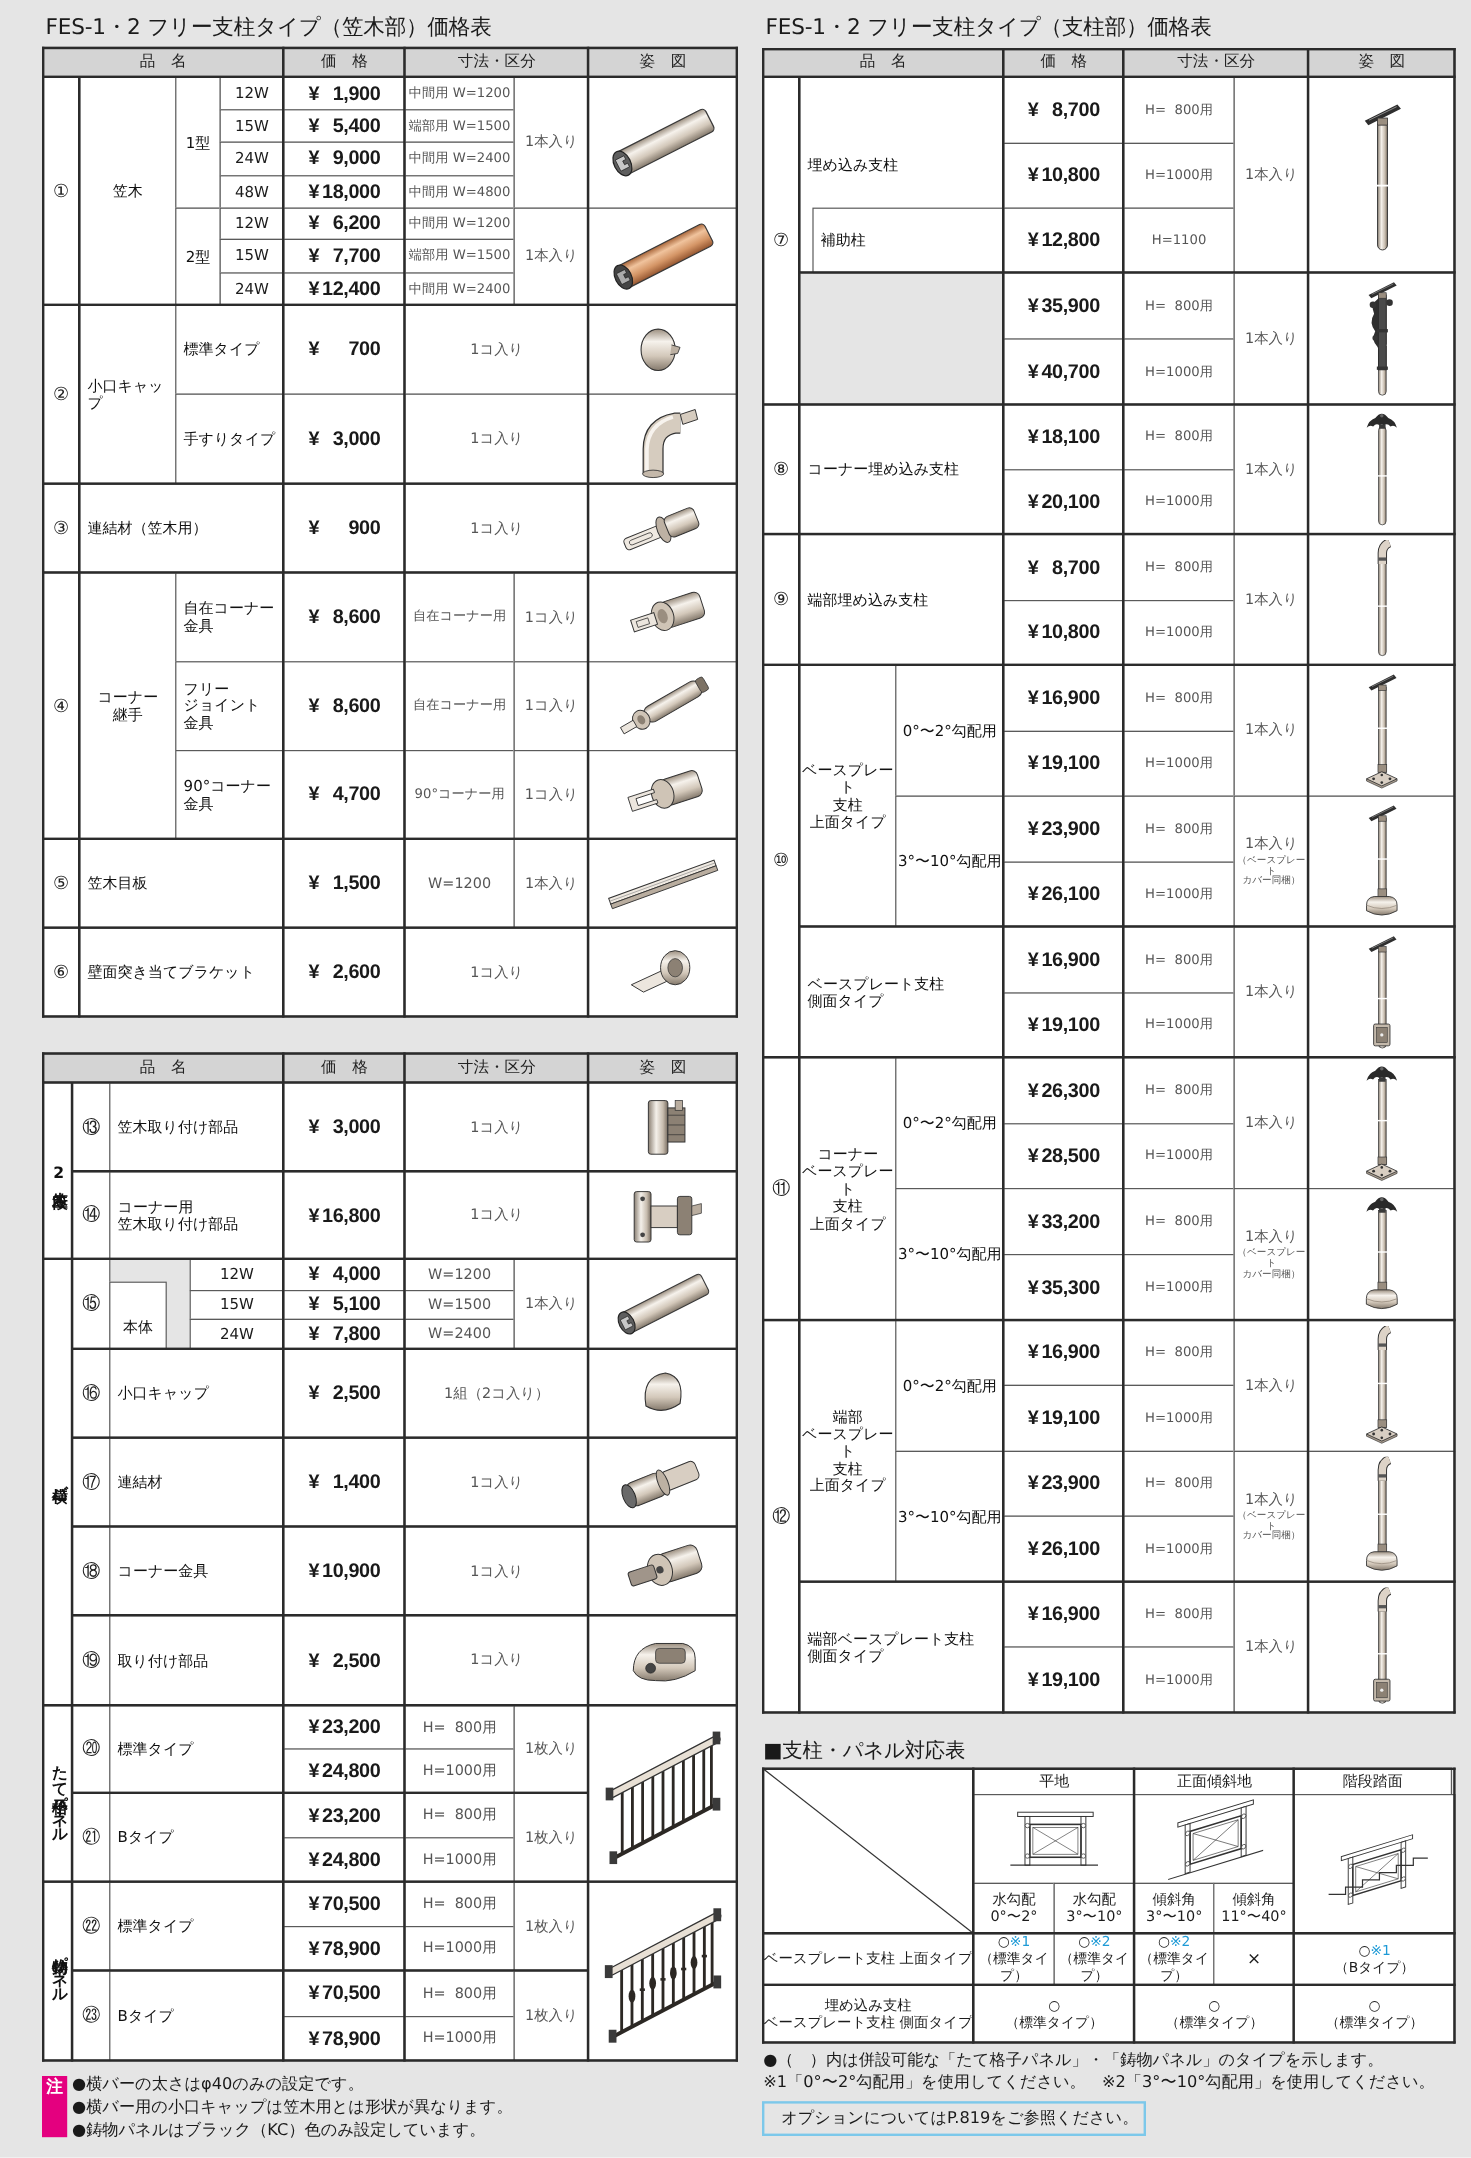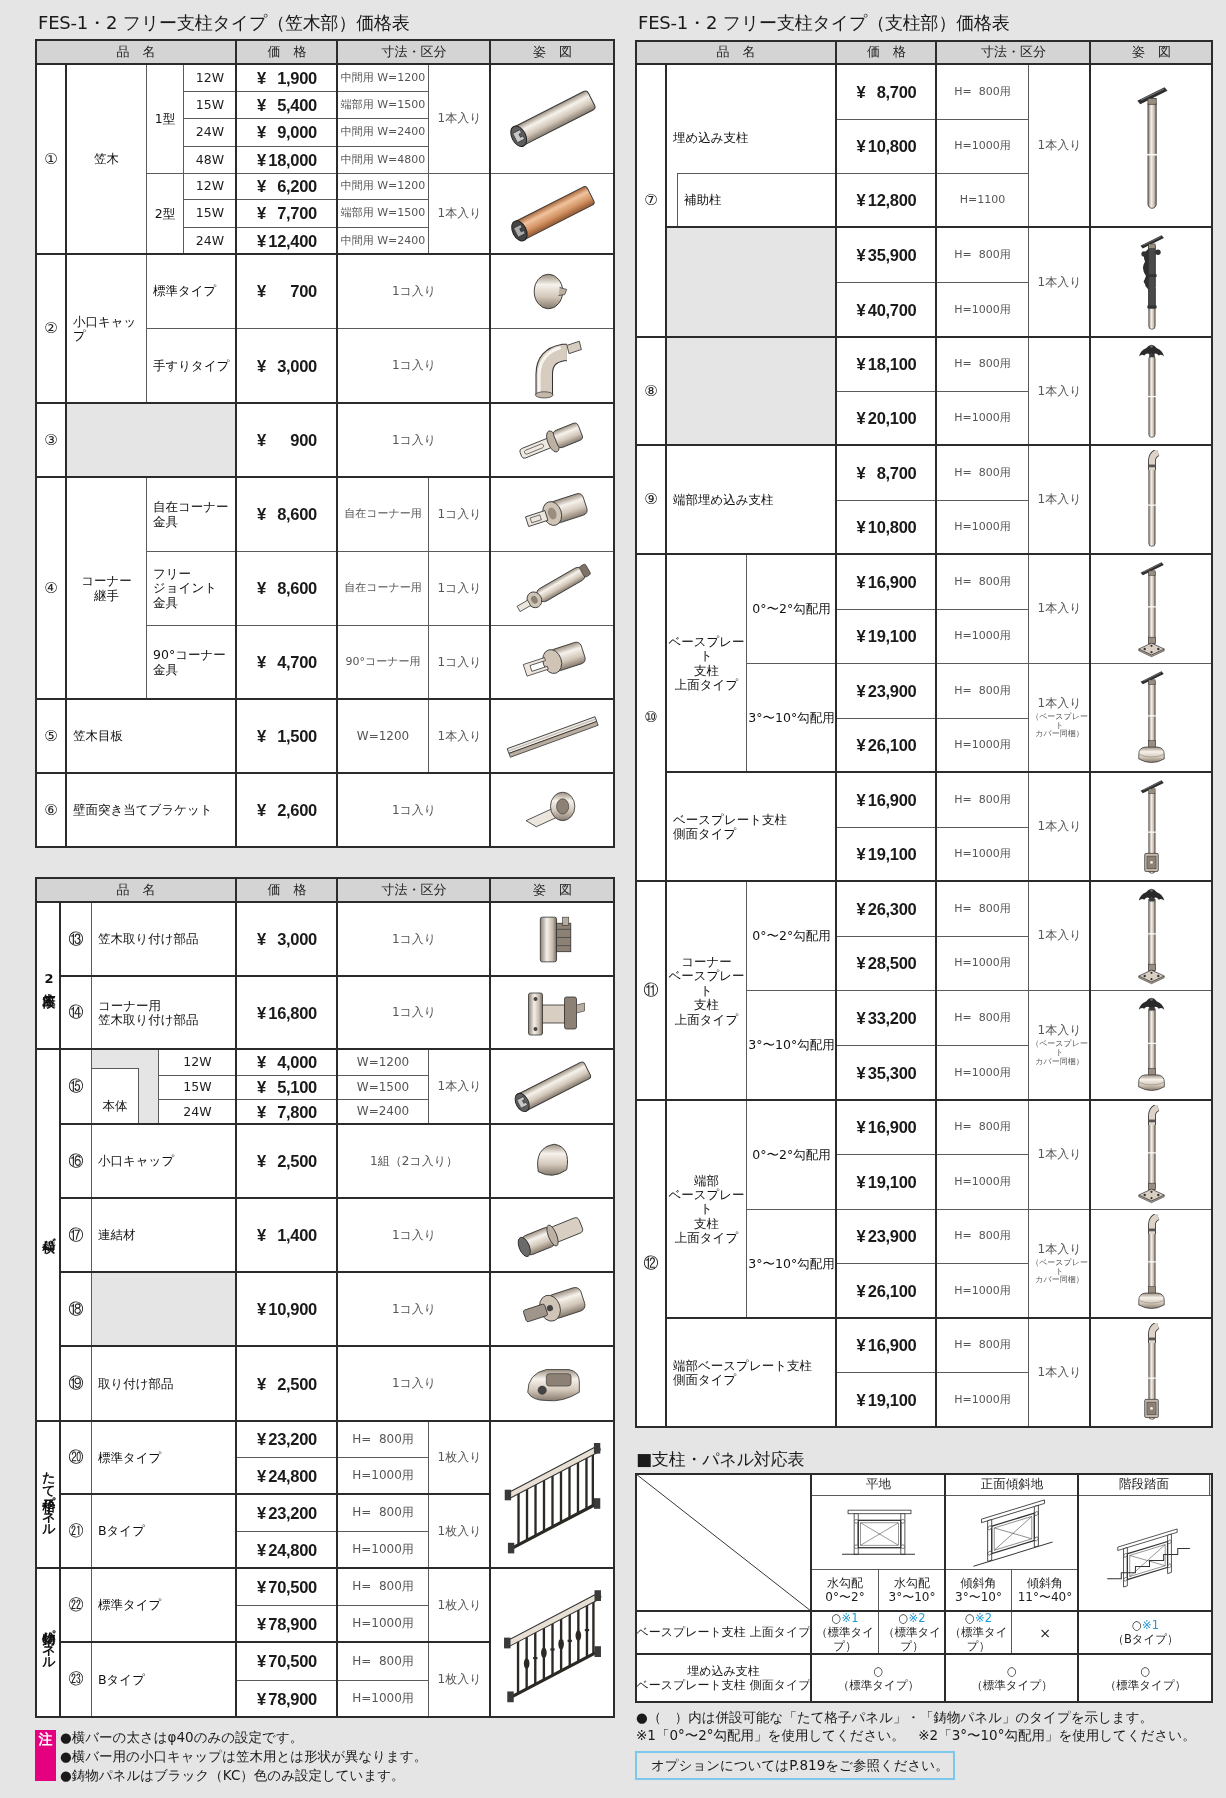--- a/index.html
+++ b/index.html
@@ -311,20 +311,21 @@
   <div class="c q" style="left:337px;top:254px;width:154px;height:75px">1コ入り</div>
   <div class="c q" style="left:337px;top:328px;width:154px;height:76px">1コ入り</div>
   <div class="c fig" style="left:490px;top:254px;width:125px;height:75px"><svg viewBox="0 0 100 64">
         <use href="#f-cap"></use>
       </svg></div>
   <div class="c fig" style="left:490px;top:328px;width:125px;height:76px"><svg viewBox="0 0 100 64">
         <use href="#f-elbow"></use>
       </svg></div>
 
   <div class="c no" style="left:35px;top:403px;width:32px;height:75px">③</div>
+  <div class="c nm l" style="left:66px;top:403px;width:171px;height:75px">連結材（笠木用）</div>
   <div class="c" style="left:236px;top:403px;width:102px;height:75px"><b class="pr"><i>¥</i><i>900</i></b></div>
   <div class="c q" style="left:337px;top:403px;width:154px;height:75px">1コ入り</div>
   <div class="c fig" style="left:490px;top:403px;width:125px;height:75px"><svg viewBox="0 0 100 64">
         <use href="#f-conn"></use>
       </svg></div>
 
   <div class="c no" style="left:35px;top:477px;width:32px;height:223px">④</div>
   <div class="c nm" style="left:66px;top:477px;width:81px;height:223px">コーナー
 継手</div>
   <div class="c nm l" style="left:146px;top:477px;width:91px;height:75px">自在コーナー
@@ -438,20 +439,21 @@
 
   <div class="c no" style="left:60px;top:1198px;width:32px;height:75px">⑰</div>
   <div class="c nm l" style="left:91px;top:1198px;width:146px;height:75px">連結材</div>
   <div class="c" style="left:236px;top:1198px;width:102px;height:75px"><b class="pr"><i>¥</i><i>1,400</i></b></div>
   <div class="c q" style="left:337px;top:1198px;width:154px;height:75px">1コ入り</div>
   <div class="c fig" style="left:490px;top:1198px;width:125px;height:75px"><svg viewBox="0 0 100 64">
         <use href="#f-conn17"></use>
       </svg></div>
 
   <div class="c no" style="left:60px;top:1272px;width:32px;height:75px">⑱</div>
+  <div class="c nm l" style="left:91px;top:1272px;width:146px;height:75px">コーナー金具</div>
   <div class="c" style="left:236px;top:1272px;width:102px;height:75px"><b class="pr"><i>¥</i><i>10,900</i></b></div>
   <div class="c q" style="left:337px;top:1272px;width:154px;height:75px">1コ入り</div>
   <div class="c fig" style="left:490px;top:1272px;width:125px;height:75px"><svg viewBox="0 0 100 64">
         <use href="#f-corner18"></use>
       </svg></div>
 
   <div class="c no" style="left:60px;top:1346px;width:32px;height:76px">⑲</div>
   <div class="c nm l" style="left:91px;top:1346px;width:146px;height:76px">取り付け部品</div>
   <div class="c" style="left:236px;top:1346px;width:102px;height:76px"><b class="pr"><i>¥</i><i>2,500</i></b></div>
   <div class="c q" style="left:337px;top:1346px;width:154px;height:76px">1コ入り</div>
@@ -552,20 +554,21 @@
         <use href="#p-pole"></use>
         <use href="#p-top-plate"></use>
       </svg></div>
   <div class="c fig" style="left:1090px;top:227px;width:123px;height:111px"><svg viewBox="0 0 40 110">
         <use href="#p-pole"></use>
         <use href="#p-cast"></use>
         <use href="#p-top-plate"></use>
       </svg></div>
 
   <div class="c no" style="left:635px;top:337px;width:32px;height:109px">⑧</div>
+  <div class="c nm l" style="left:666px;top:337px;width:171px;height:109px">コーナー埋め込み支柱</div>
   <div class="c" style="left:836px;top:337px;width:101px;height:55px"><b class="pr"><i>¥</i><i>18,100</i></b></div>
   <div class="c" style="left:836px;top:391px;width:101px;height:55px"><b class="pr"><i>¥</i><i>20,100</i></b></div>
   <div class="c sp" style="left:936px;top:337px;width:93px;height:55px">H=  800用</div>
   <div class="c sp" style="left:936px;top:391px;width:93px;height:55px">H=1000用</div>
   <div class="c q" style="left:1028px;top:337px;width:63px;height:109px">1本入り</div>
   <div class="c fig" style="left:1090px;top:337px;width:123px;height:109px"><svg viewBox="0 0 40 110">
         <use href="#p-pole"></use>
         <use href="#p-top-orn"></use>
       </svg></div>
 

